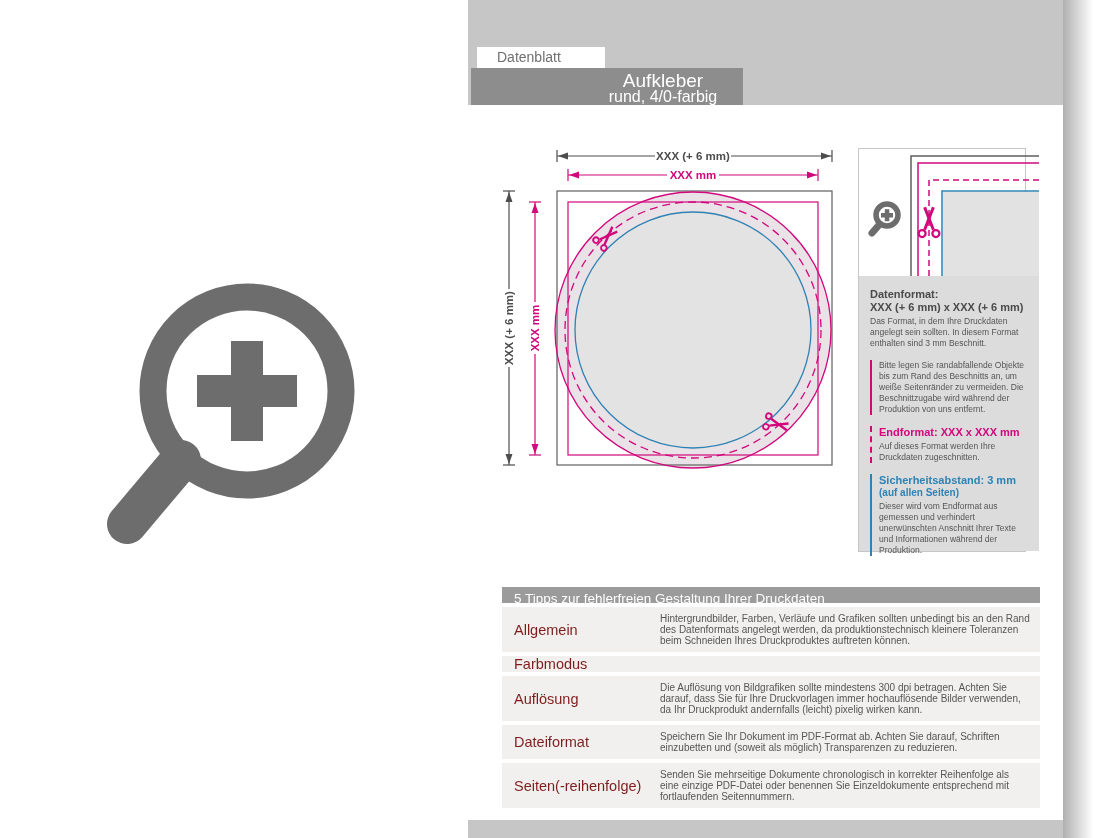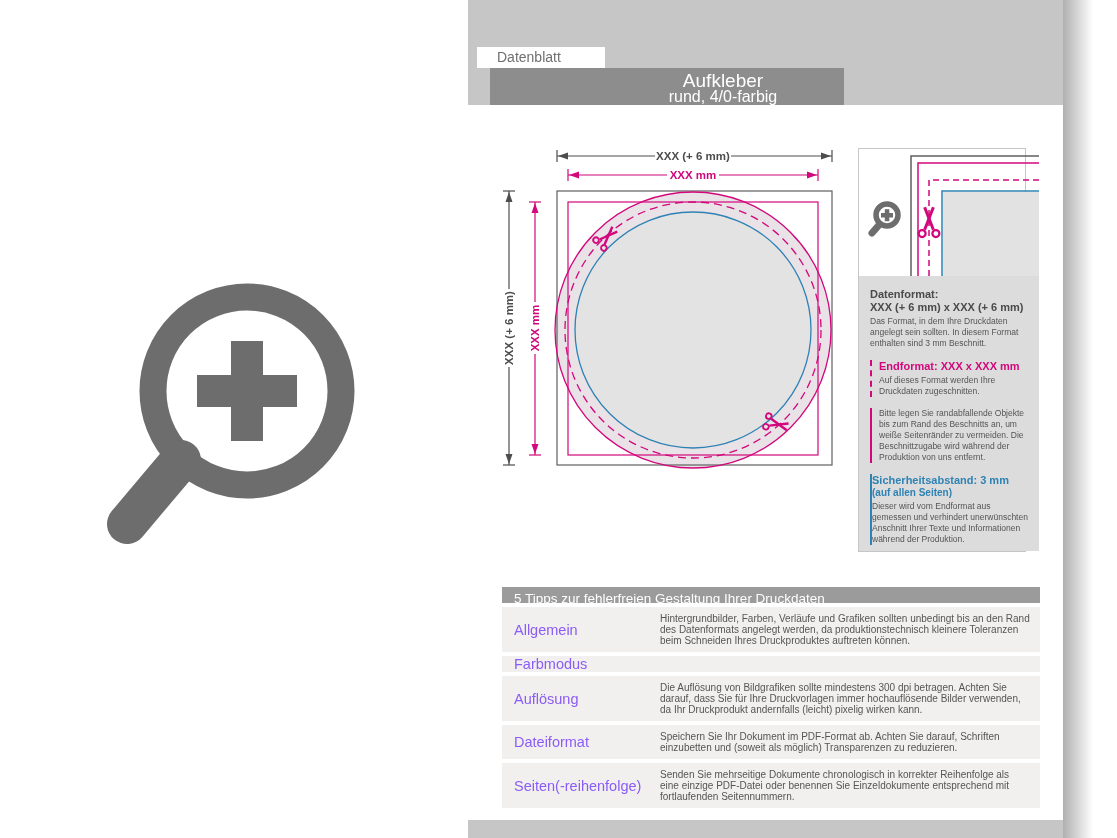--- a/index.html
+++ b/index.html
@@ -11,47 +11,47 @@
 
   
   .page { left:468px; top:0; width:595px; height:838px; background:#ffffff; }
   .band-top { left:468px; top:0; width:595px; height:105px; background:#c7c6c6; }
   .band-bottom { left:468px; top:820px; width:595px; height:18px; background:#c7c6c6; }
   .page-shadow { left:1063px; top:0; width:30px; height:838px;
     background:linear-gradient(to right, rgba(110,110,110,.55), rgba(110,110,110,0)); }
 
   .tab { left:477px; top:47px; width:128px; height:21px; background:#ffffff;
     color:#6f6f6f; font-size:14px; line-height:21px; padding-left:20px; }
-  .titlebar { left:471px; top:68px; width:354px; height:37px; background:#8d8d8d;
-    color:#ffffff; text-align:center; padding-left:112px; padding-top:3px;margin-left:19px; }
+  .titlebar { left:471px; top:68px; width:272px; height:37px; background:#8d8d8d;
+    color:#ffffff; text-align:center; padding-left:112px; padding-top:3px; }
   .titlebar .t1 { font-size:19px; line-height:20px; }
   .titlebar .t2 { font-size:16px; line-height:11px; }
 
   
   .panel { left:858px; top:148px; width:168px; height:404px; border:1px solid #c6c6c6; background:#ffffff; }
   .panel .drawing { position:absolute; left:0; top:0; width:180px; height:127px; }
   .panel .info { position:absolute; left:0; top:127px; width:180px; height:275px;
     background:#dcdcdc; padding:12px 11px 0 11px; }
   .sec { margin-bottom:11px; }
   .sec .h { font-size:11px; font-weight:bold; color:#4a4a4a; line-height:13px; }
   .sec .h2 { font-size:11px; font-weight:bold; color:#4a4a4a; line-height:13px; }
   .sec .b { font-size:8.5px; color:#555555; line-height:11px; margin-top:2px; }
   .sec.bar-magenta { border-left:2px solid #d2077c; padding-left:7px; }
   .sec.bar-magenta-dash { border-left:2px dashed #d2077c; padding-left:7px; }
-  .sec.bar-blue { border-left:2px solid #2e82b4; }
+  .sec.bar-blue { border-left:2px solid #2e82b4; padding-left:7px; }
   .h-magenta { color:#d2077c !important; }
   .h-blue { color:#2e82b4 !important; }
   .sub-blue { font-size:10px; font-weight:bold; color:#2e82b4; line-height:12px; }
 
   
   .tips { left:502px; top:587px; width:538px; }
   .tips-header { height:16px; background:#9b9b9b; color:#ffffff; font-size:13.5px;
     line-height:24px; padding-left:12px; }
   .tip-row { display:flex; background:#f1f0ef; margin-top:4px; align-items:center; }
-  .tip-label { width:158px; flex:0 0 158px; padding-left:12px; font-size:14.5px; color:#8b5cf6; }
+  .tip-label { width:158px; flex:0 0 158px; padding-left:12px; font-size:14.5px; color:#7f1d1d; }
   .tip-text { flex:1; font-size:10px; color:#555555; line-height:11px; padding:6px 10px 6px 0; }
 
   svg text { font-family:"Liberation Sans", sans-serif; }
 </style>
 </head>
 <body>
 
 <div id="canvas">
 
   <svg class="abs" style="left:95px; top:258px;" width="272" height="312" viewBox="0 0 272 312">
@@ -158,26 +158,26 @@
         <line x1="20" y1="76" x2="13" y2="84" stroke="#6d6d6d" stroke-width="7" stroke-linecap="round"></line>
       </g>
     </svg>
 
     <div class="info">
       <div class="sec">
         <div class="h">Datenformat:</div>
         <div class="h2">XXX (+ 6 mm) x XXX (+ 6 mm)</div>
         <div class="b">Das Format, in dem Ihre Druckdaten angelegt sein sollten. In diesem Format enthalten sind 3 mm Beschnitt.</div>
       </div>
+      <div class="sec bar-magenta">
+        <div class="b" style="margin-top:0">Bitte legen Sie randabfallende Objekte bis zum Rand des Beschnitts an, um weiße Seitenränder zu vermeiden. Die Beschnittzugabe wird während der Produktion von uns entfernt.</div>
+      </div>
       <div class="sec bar-magenta-dash">
         <div class="h h-magenta">Endformat: XXX x XXX mm</div>
         <div class="b">Auf dieses Format werden Ihre Druckdaten zugeschnitten.</div>
-      </div>
-      <div class="sec bar-magenta">
-        <div class="b" style="margin-top:0">Bitte legen Sie randabfallende Objekte bis zum Rand des Beschnitts an, um weiße Seitenränder zu vermeiden. Die Beschnittzugabe wird während der Produktion von uns entfernt.</div>
       </div>
       <div class="sec bar-blue">
         <div class="h h-blue">Sicherheitsabstand: 3 mm</div>
         <div class="sub-blue">(auf allen Seiten)</div>
         <div class="b">Dieser wird vom Endformat aus gemessen und verhindert unerwünschten Anschnitt Ihrer Texte und Informationen während der Produktion.</div>
       </div>
     </div>
   </div>
 
   <div class="abs tips">

